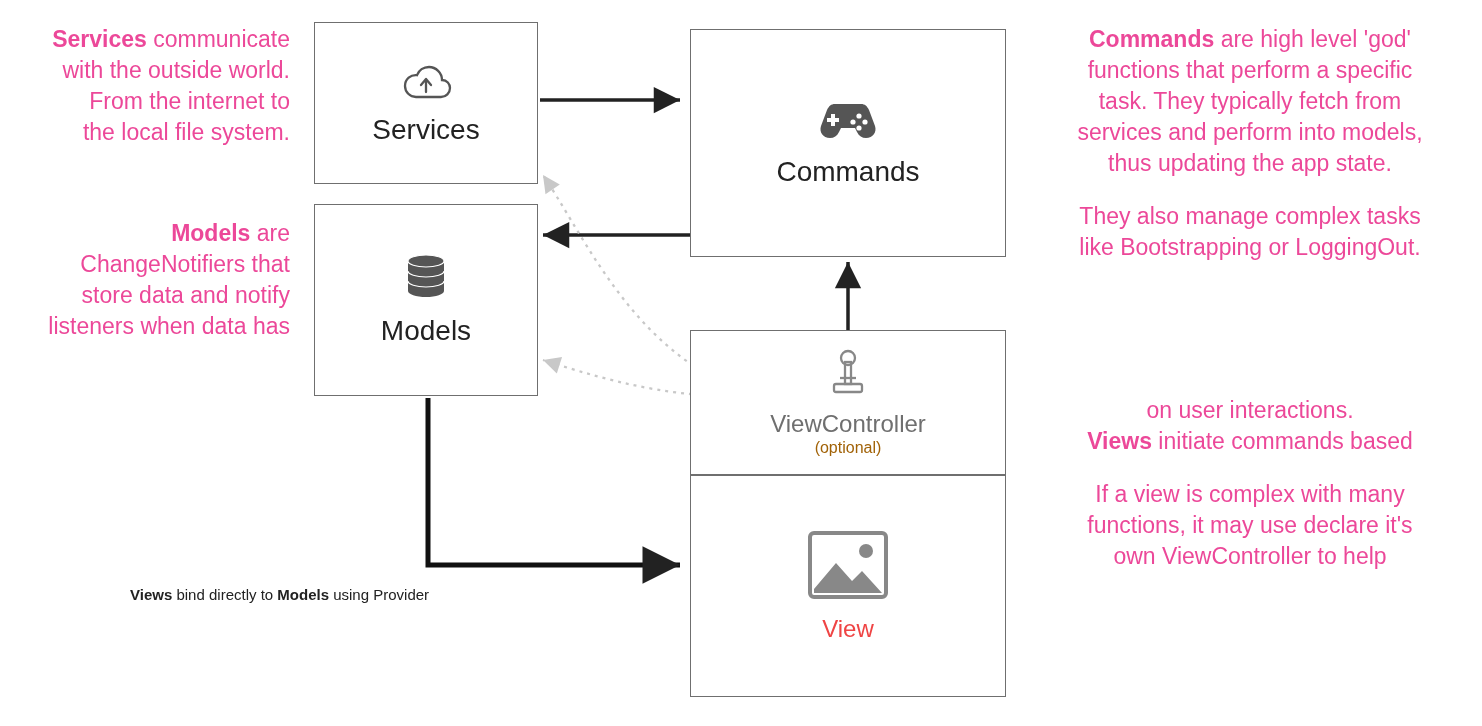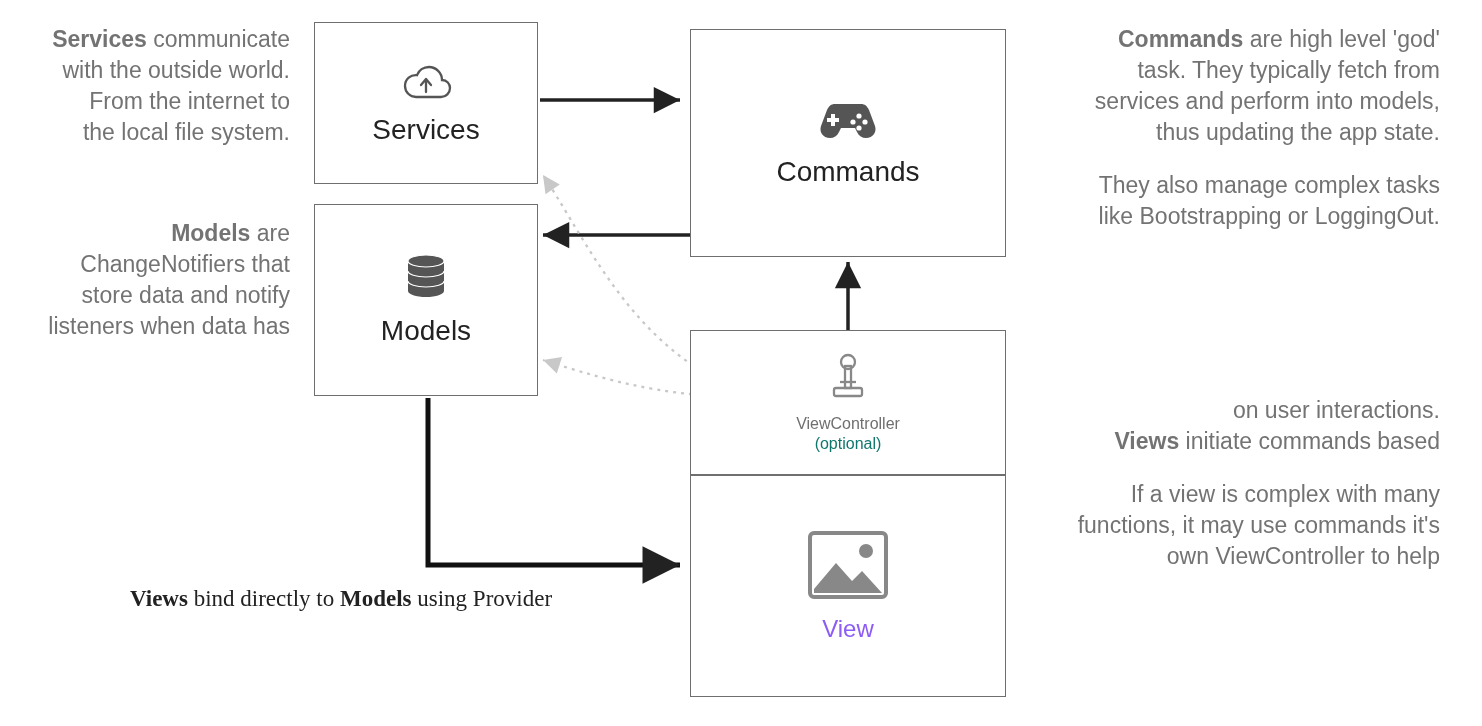--- a/index.html
+++ b/index.html
@@ -37,38 +37,37 @@
   .box .icon {
     color: #555;
     margin-bottom: 8px;
   }
   .box .label {
     text-align: center;
     line-height: 1.1;
   }
   .box .sublabel {
     font-size: 16px;
-    color: #0f766e;
+    color: #a16207;
     margin-top: 2px;
   }
   .note {
     position: absolute;
     font-size: 23px;
     line-height: 1.35;
-    color: #737373;
+    color: #ec4899;
   }
   .note.left { text-align: right; }
-  .note.right { text-align: right; }
+  .note.right { text-align: center; }
   .note b { font-weight: 600; }
   .caption {
     position: absolute;
-    font-size: 23px;
+    font-size: 15px;
     color: #222;
     text-align: left;
-    font-family: Liberation Serif, serif;
   }
   .caption b { font-weight: 600; }
 </style>
 </head>
 <body>
 
 <div class="stage">
 
   <svg class="diagram" viewBox="0 0 1482 726">
     <defs>
@@ -135,65 +134,66 @@
 
   <div class="box sub" style="left:690px; top:330px; width:316px; height:145px; color:#6f6f6f;">
     <span class="icon">
       <svg width="40" height="48" viewBox="0 0 40 48">
         <rect x="6" y="36" width="28" height="8" rx="2" fill="none" stroke="#888" stroke-width="2.3"></rect>
         <rect x="17" y="14" width="6" height="22" fill="none" stroke="#888" stroke-width="2.3"></rect>
         <circle cx="20" cy="10" r="7" fill="none" stroke="#888" stroke-width="2.3"></circle>
         <line x1="12" y1="30" x2="28" y2="30" stroke="#888" stroke-width="2.3"></line>
       </svg>
     </span>
-    <span class="label" style="font-size:16px;">ViewController</span>
+    <span class="label" style="font-size:24px;">ViewController</span>
     <span class="sublabel">(optional)</span>
   </div>
 
   <div class="box sub" style="left:690px; top:475px; width:316px; height:222px;">
     <span class="icon">
       <svg width="84" height="72" viewBox="0 0 84 72">
         <rect x="4" y="4" width="76" height="64" rx="4" fill="none" stroke="#888" stroke-width="4"></rect>
         <circle cx="60" cy="22" r="7" fill="#888"></circle>
         <path d="M8 60 L30 34 L46 52 L56 42 L76 64 L8 64 Z" fill="#888"></path>
       </svg>
     </span>
-    <span class="label" style="font-size:24px; color:#8b5cf6;">View</span>
+    <span class="label" style="font-size:24px; color:#ef4444;">View</span>
   </div>
 
   <div class="note left" style="left:24px; top:24px; width:266px;">
     <div><b>Services</b><span> communicate</span></div>
     <div>with the outside world.</div>
     <div>From the internet to</div>
     <div>the local file system.</div>
   </div>
 
   <div class="note left" style="left:24px; top:218px; width:266px;">
     <div><b>Models</b><span> are</span></div>
     <div>ChangeNotifiers that</div>
     <div>store data and notify</div>
     <div>listeners when data has</div>
   </div>
 
   <div class="note right" style="left:1060px; top:24px; width:380px;">
     <div><b>Commands</b><span> are high level 'god'</span></div>
+    <div>functions that perform a specific</div>
     <div>task. They typically fetch from</div>
     <div>services and perform into models,</div>
     <div>thus updating the app state.</div>
     <div style="height:22px;"></div>
     <div>They also manage complex tasks</div>
     <div>like Bootstrapping or LoggingOut.</div>
   </div>
 
   <div class="note right" style="left:1060px; top:395px; width:380px;">
     <div>on user interactions.</div>
     <div><b>Views</b><span> initiate commands based</span></div>
     <div style="height:22px;"></div>
     <div>If a view is complex with many</div>
-    <div>functions, it may use commands it's</div>
+    <div>functions, it may use declare it's</div>
     <div>own ViewController to help</div>
   </div>
 
   <div class="caption" style="left:130px; top:586px; width:540px;">
     <b>Views</b><span> bind directly to </span><b>Models</b><span> using Provider</span>
   </div>
 
 </div>
 
 </body></html>

